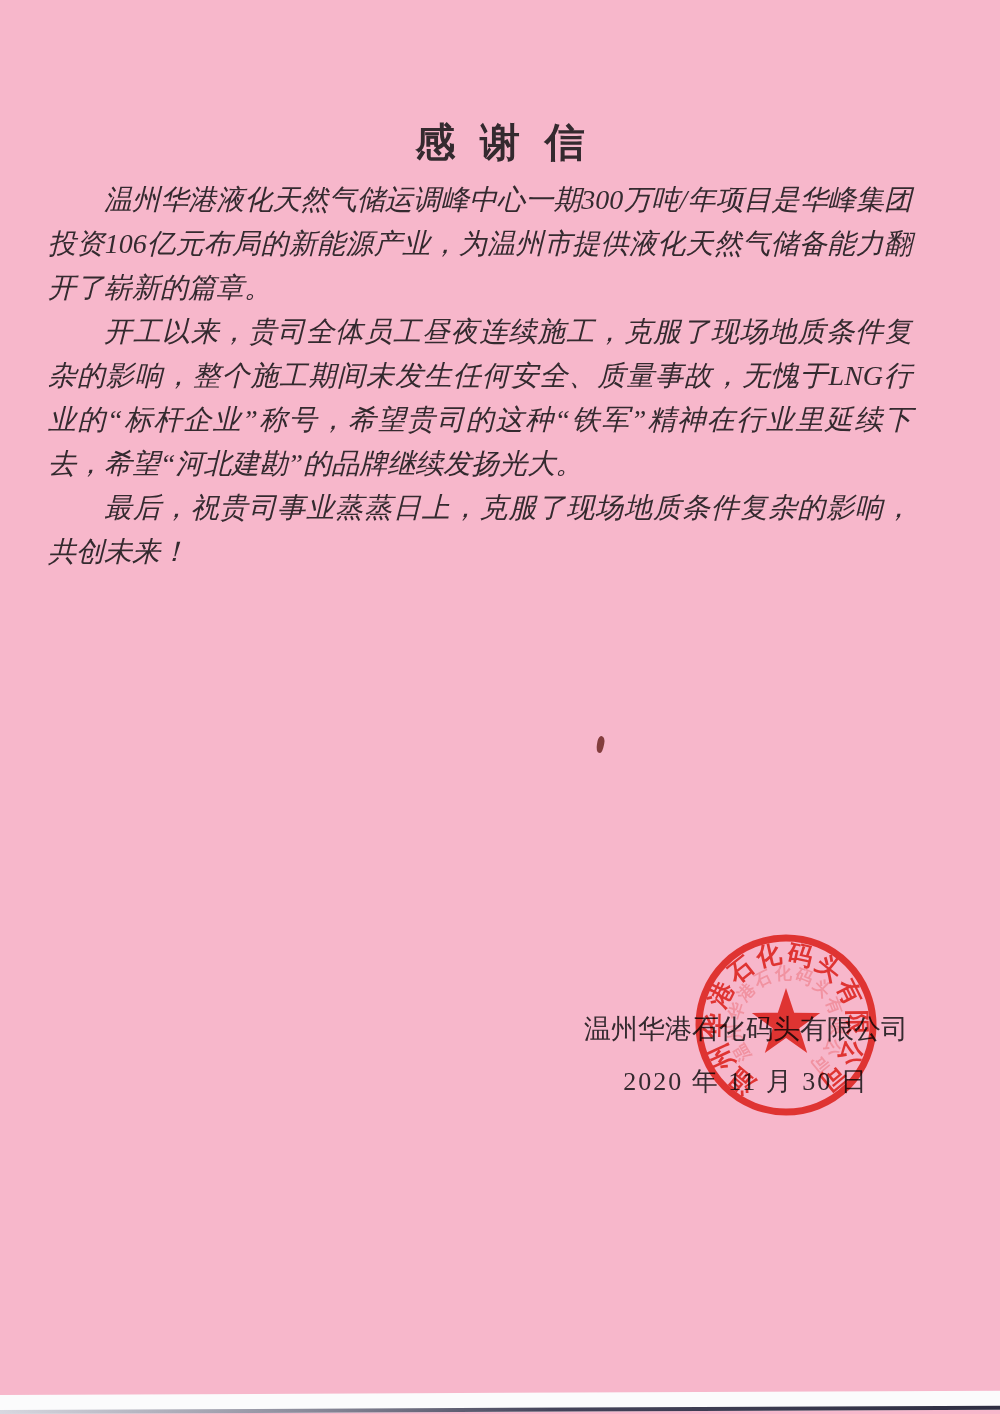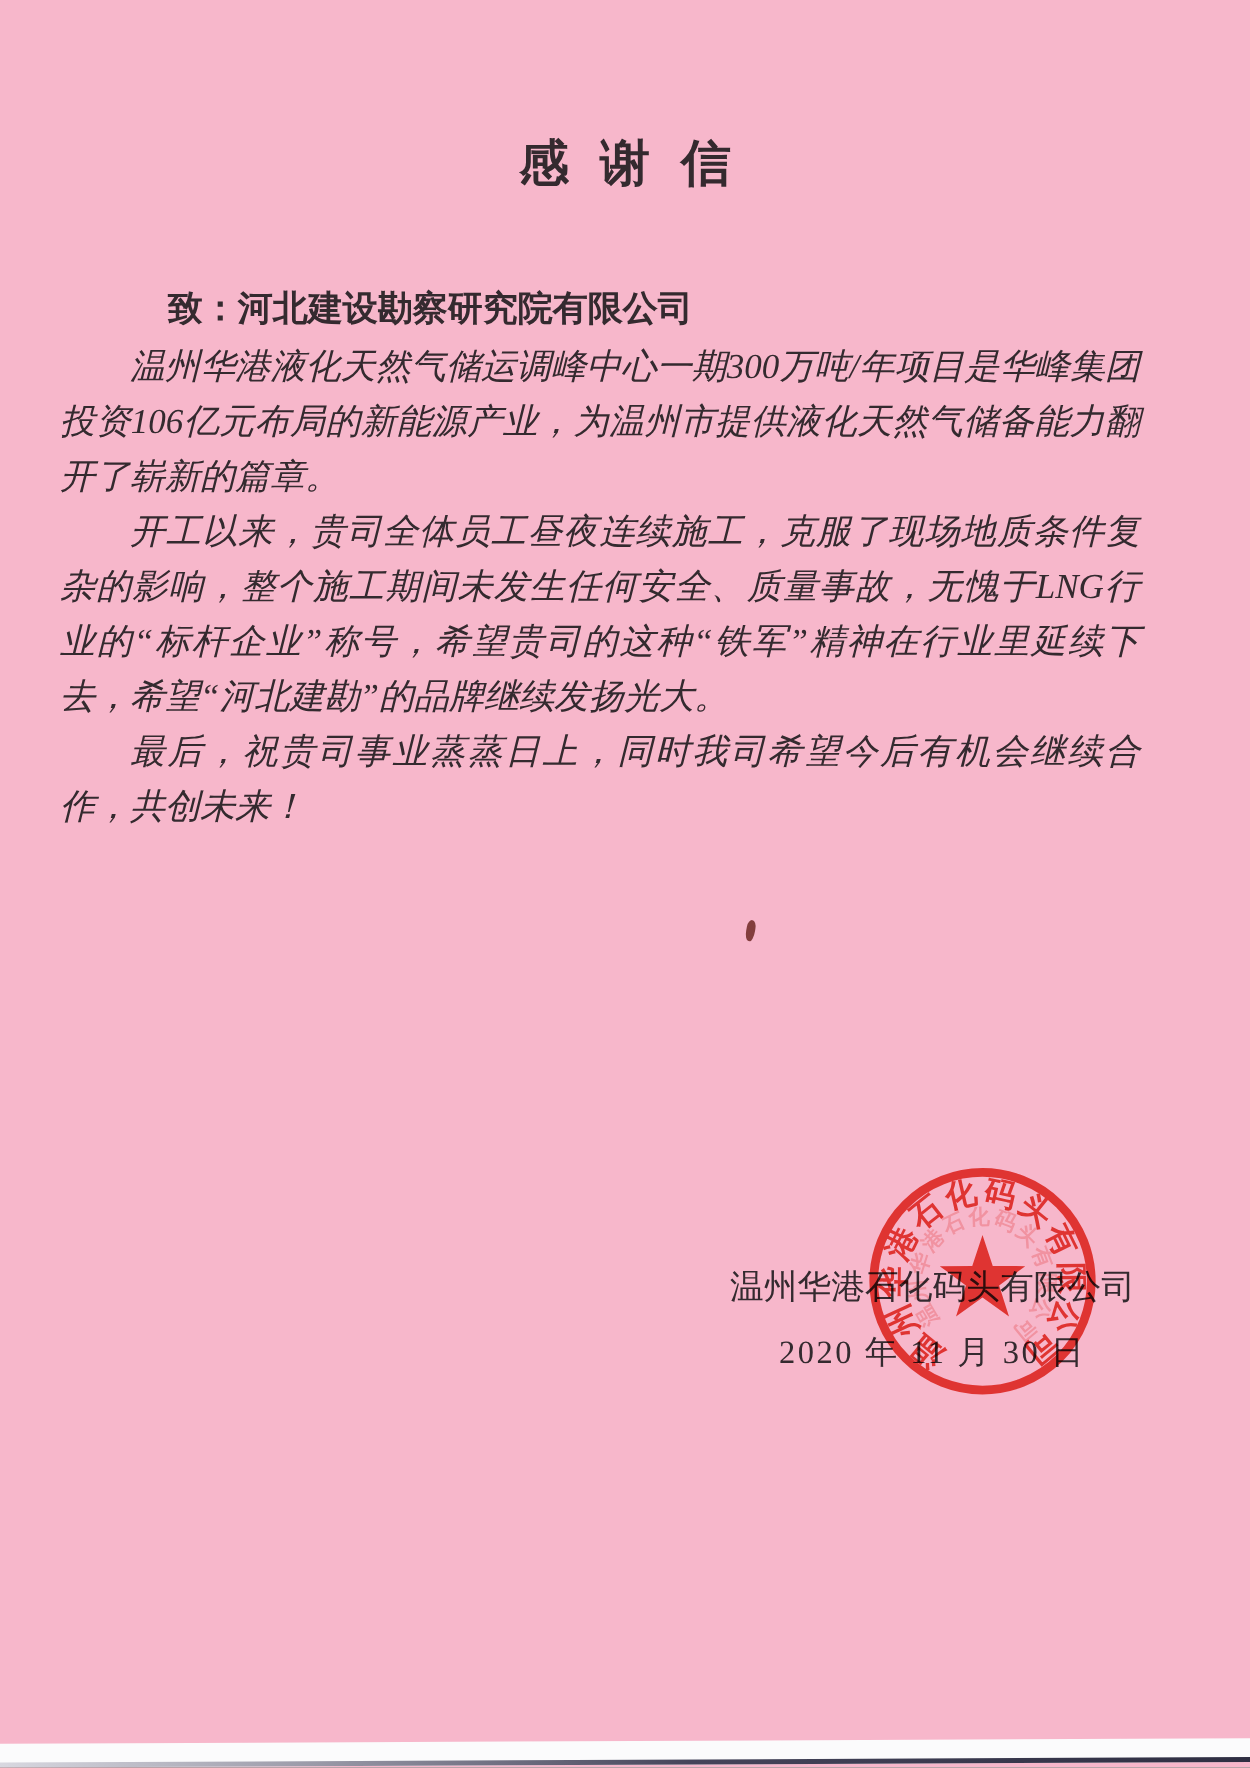--- a/index.html
+++ b/index.html
@@ -11,21 +11,21 @@
   .page{
     position:relative;
     width:1000px;height:1414px;
     margin:0 auto;
     background:var(--paper);
     color:var(--ink);
     font-family:"Liberation Serif","DejaVu Serif",serif;
     overflow:hidden;
   }
   .title{
-    margin:0;
+    margin:12px;
     padding-top:108px;
     text-align:center;
     font-size:40px;
     font-weight:bold;
     letter-spacing:0.62em;
     text-indent:0.62em;
     line-height:1.15;
   }
   .salutation{
     margin:78px 88px 0 88px;
@@ -99,26 +99,25 @@
     background:linear-gradient(90deg,#d8d8e0 0%,#9a9aa8 25%,#44445a 55%,#2e2e42 100%);
   }
 </style>
 </head>
 <body>
 
 <div class="page">
 
   <h1 class="title">感谢信</h1>
 
-  <p class="salutation">致：河北建设勘察研究院有限公司</p>
 
   <div class="body-text">
     <p>温州华港液化天然气储运调峰中心一期300万吨/年项目是华峰集团投资106亿元布局的新能源产业，为温州市提供液化天然气储备能力翻开了崭新的篇章。</p>
     <p>开工以来，贵司全体员工昼夜连续施工，克服了现场地质条件复杂的影响，整个施工期间未发生任何安全、质量事故，无愧于LNG行业的“标杆企业”称号，希望贵司的这种“铁军”精神在行业里延续下去，希望“河北建勘”的品牌继续发扬光大。</p>
-    <p>最后，祝贵司事业蒸蒸日上，同时我司希望今后有机会继续合作，共创未来！</p>
+    <p>最后，祝贵司事业蒸蒸日上，克服了现场地质条件复杂的影响，共创未来！</p>
   </div>
 
   <div class="signature">
     <div>温州华港石化码头有限公司</div>
     <div class="sig-date">2020 年 11 月 30 日</div>
   </div>
 
   <svg class="seal" viewBox="0 0 186 186" aria-hidden="true">
     <circle class="seal-ring" cx="93" cy="93" r="87"></circle>
     <polygon class="seal-star" points="93,56 101.2,80.7 127.2,80.9 106.3,96.3 114.2,121.1 93,106 71.8,121.1 79.7,96.3 58.8,80.9 84.8,80.7"></polygon>

